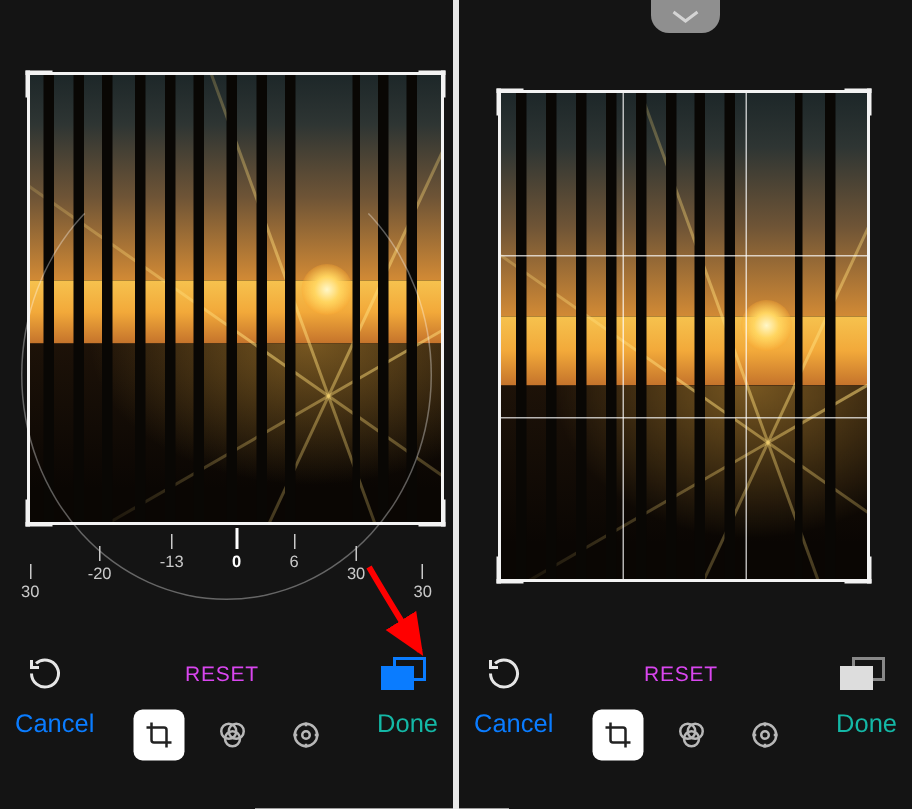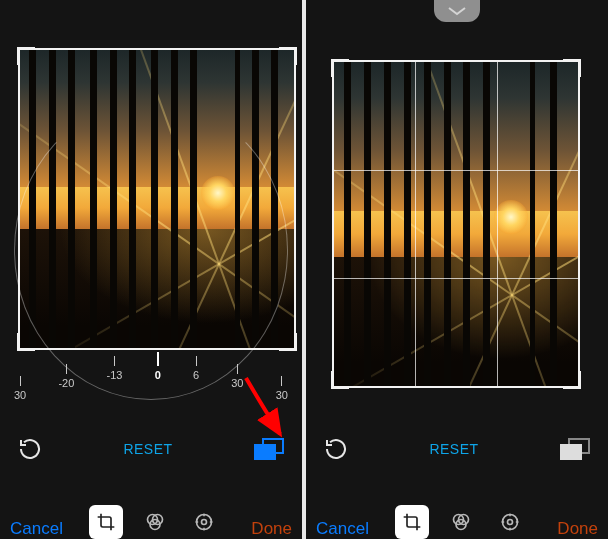--- a/index.html
+++ b/index.html
@@ -134,21 +134,21 @@
     .tool-row {
       position:absolute; left:0; right:0; bottom: 78px;
       display:flex; align-items:center; justify-content:space-between;
       padding: 0 18px;
     }
     .rotate-btn {
       width:24px; height:24px; position:relative;
       color:#e6e6e6;
     }
     .reset-btn {
-      color:#0ea5e9; font-size:14px; letter-spacing:0.5px;
+      color:#d946ef; font-size:14px; letter-spacing:0.5px;
       font-weight:500;
     }
     .aspect-btn {
       width:30px; height:22px; position:relative;
     }
     .aspect-btn .a1, .aspect-btn .a2 {
       position:absolute; border:2px solid;
       box-sizing:border-box;
     }
     .aspect-btn .a1 { width:22px; height:16px; left:0; bottom:0; }
@@ -163,30 +163,30 @@
       position:absolute;
       left: 240px; top: 372px;
       width: 50px; height: 75px;
       z-index: 20;
       pointer-events:none;
     }
 
     
     .bottom-bar {
       position:absolute; left:0; right:0; bottom:0; height:66px;
-      display:flex; align-items:flex-end;
+      display:flex; align-items:flex-start;
       padding: 0 10px;
       background:#141414;
     }
     .bar-btn {
       font-size:17px;
       display:flex; align-items:center; justify-content:center;
     }
     .cancel { color:#0a7cff; width:64px; justify-content:flex-start; }
-    .done { color:#c2410c; width:56px; justify-content:flex-end; }
+    .done { color:#14b8a6; width:56px; justify-content:flex-end; }
     .mid-icons {
       flex:1; display:flex; align-items:center; justify-content:space-evenly;
     }
     .mode-btn {
       width:34px; height:34px; border-radius:6px;
       display:flex; align-items:center; justify-content:center;
       color:#b8b8b8;
     }
     .mode-btn.active { background:#fff; color:#222; }
     .mode-btn svg { display:block; }

